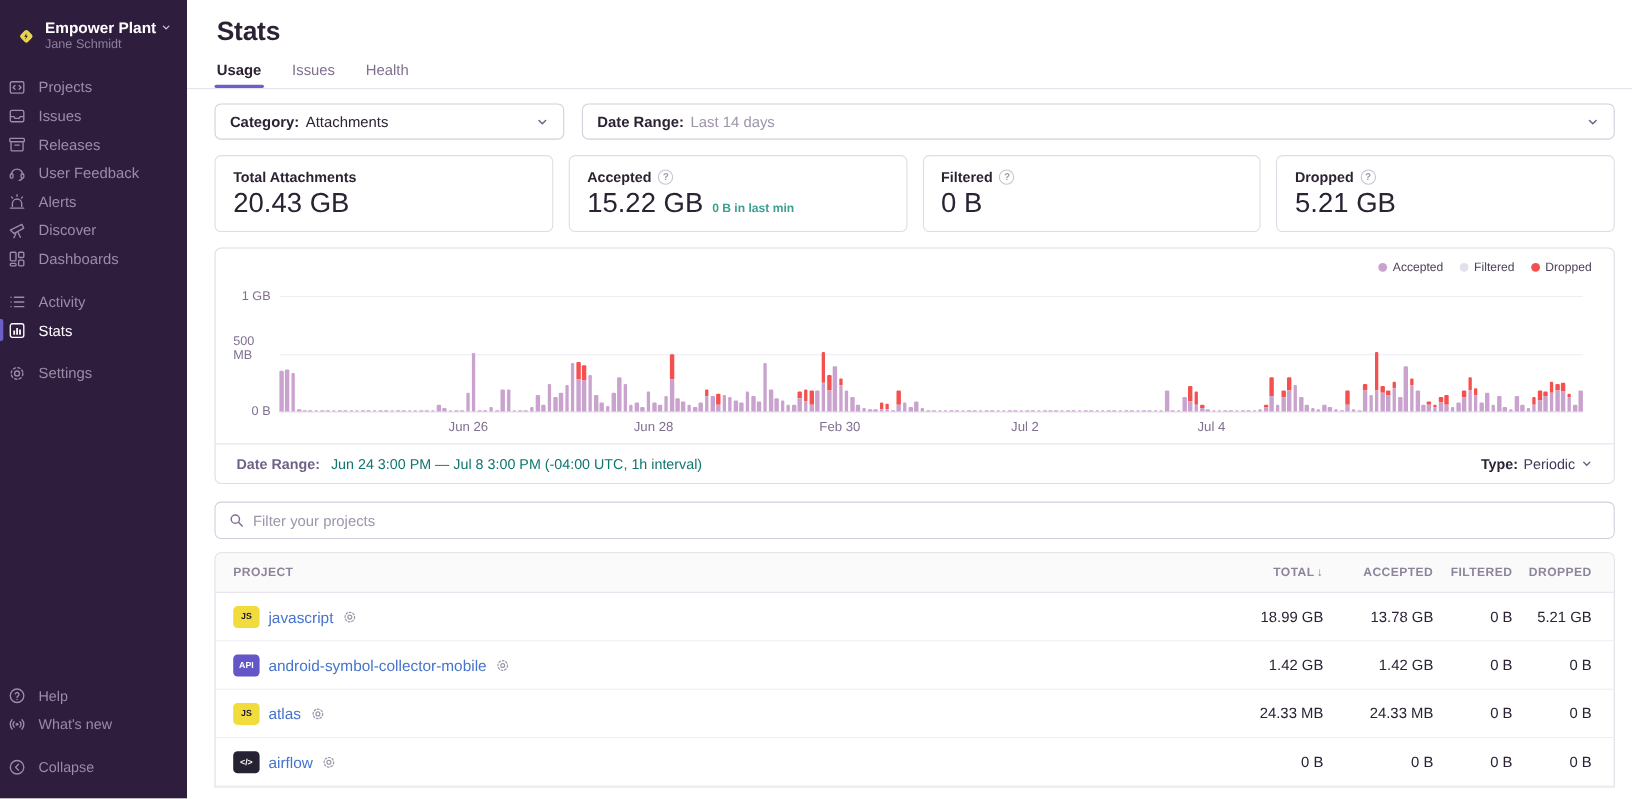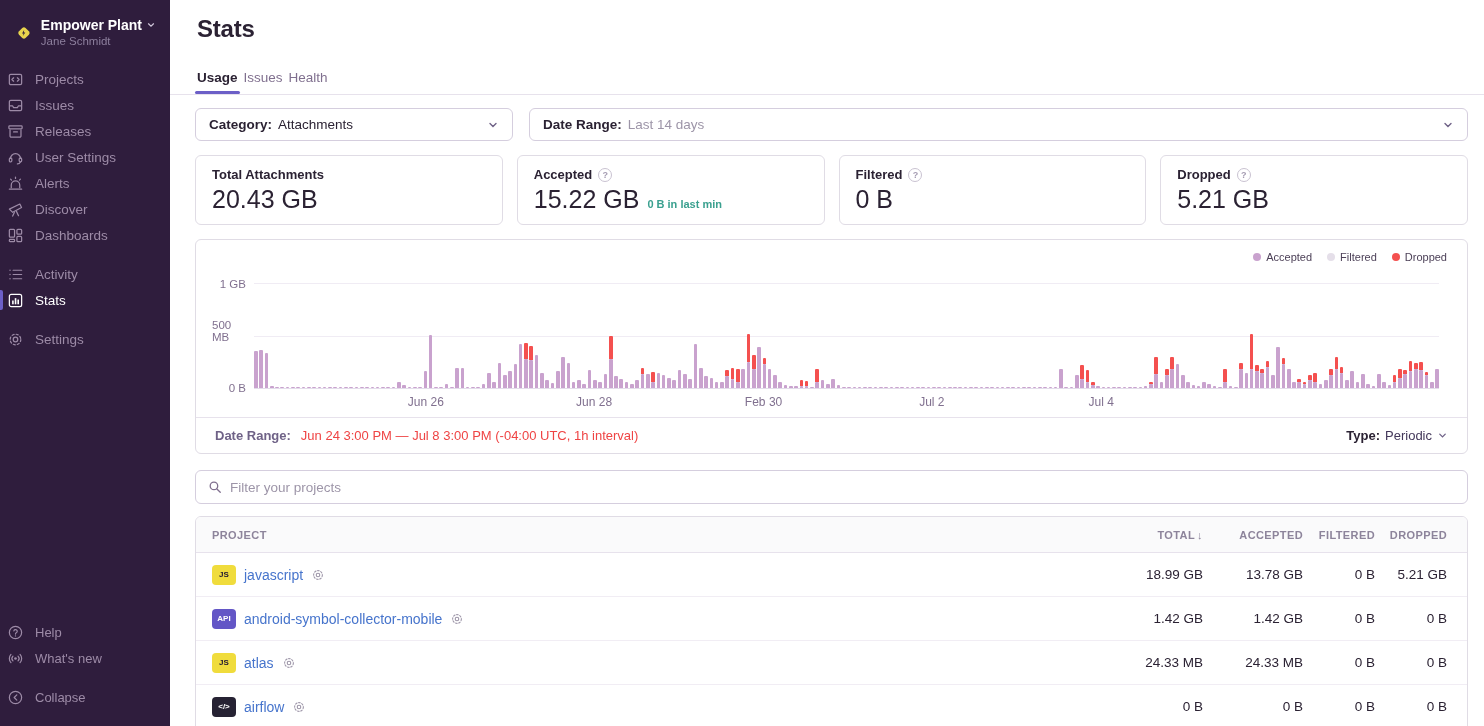--- a/index.html
+++ b/index.html
@@ -19,21 +19,21 @@
   .nav-gap { height:13px; }
   .sidebar-spacer { flex:1; }
   .nav-item svg { flex:0 0 auto; }
   .sb-footer .nav-item { font-size:13px; }
   .footer-gap { height:13px; }
 
   
   main { flex:1; display:flex; flex-direction:column; min-width:0; background:#fff; }
   .page-header { padding:15px 16px 0 27px; border-bottom:1px solid #e7e2ec; }
   .page-title { font-size:24px; font-weight:700; color:#2b2233; letter-spacing:-0.2px; }
-  .tabs { display:flex; gap:6px; margin-top:27px; }
+  .tabs { display:flex; gap:28px; margin-top:13px; }
   .tab { font-size:13.5px; color:#80708f; padding-bottom:9px; cursor:pointer; position:relative; }
   .tab.active { color:#2b2233; font-weight:700; }
   .tab.active::after { content:""; position:absolute; left:-2px; right:-2px; bottom:0; height:3px; border-radius:2px; background:#6c5fc7; }
 
   .content { padding:13px 16px 0 25px; }
 
   .filter-row { display:flex; gap:16px; }
   .select { height:33px; border:1px solid #d5cede; border-radius:6px; display:flex; align-items:center; justify-content:space-between; padding:0 13px; font-size:13.5px; background:#fff; cursor:pointer; }
   .select-left { display:flex; align-items:center; gap:6px; }
   .select .lab { font-weight:700; color:#2b2233; }
@@ -62,21 +62,21 @@
   .gridline { position:absolute; left:0; right:0; height:1px; background:#f0ecf4; }
   .baseline { position:absolute; left:0; right:0; bottom:0; height:1px; background:#e3dcea; }
   .bars { position:absolute; left:0; right:0; top:0; bottom:1px; display:flex; align-items:flex-end; }
   .bar-slot { flex:1; display:flex; flex-direction:column; justify-content:flex-end; margin-right:1.7px; }
   .seg { width:100%; border-radius:1px 1px 0 0; }
   .x-axis { position:relative; height:24px; margin:2px 28px 2px 58px; font-size:12px; color:#80708f; }
   .x-tick { position:absolute; top:4px; transform:translateX(-50%); white-space:nowrap; }
   .chart-footer { border-top:1px solid #e7e2ec; display:flex; justify-content:space-between; align-items:center; padding:10px 19px; font-size:13px; }
   .cf-left { display:flex; align-items:baseline; gap:10px; }
   .cf-label { font-weight:700; color:#6f6287; }
-  .cf-value { color:#ef4444; }
+  .cf-value { color:#0f766e; }
   .cf-type { display:flex; align-items:center; gap:5px; cursor:pointer; color:#43375a; }
   .cf-type .lab { font-weight:700; color:#2b2233; }
 
   
   .search-panel { margin-top:16px; height:34px; border:1px solid #d5cede; border-radius:6px; display:flex; align-items:center; padding:0 12px; gap:8px; background:#fff; }
   .search-panel input { border:none; outline:none; font-size:13.5px; flex:1; color:#7f1d1d; font-family:"Liberation Sans",sans-serif; background:transparent; }
   .search-panel input::placeholder { color:#9d95a8; }
   .search-ico { color:#80708f; }
 
   
@@ -138,21 +138,21 @@
           </svg>
         <span>Releases</span>
       </div>
       <div class="nav-item">
         <svg width="17" height="17" viewBox="0 0 18 18" fill="none" stroke="currentColor" stroke-width="1.3">
             <path d="M3.5 10.5a5.5 5.5 0 0 1 11 0"></path>
             <rect x="2.5" y="9.5" width="2.6" height="4.2" rx="1.2"></rect>
             <rect x="12.9" y="9.5" width="2.6" height="4.2" rx="1.2"></rect>
             <path d="M14.2 13.7a3.4 3.4 0 0 1-3.2 2.1" stroke-linecap="round"></path>
           </svg>
-        <span>User Settings</span>
+        <span>User Feedback</span>
       </div>
       <div class="nav-item">
         <svg width="17" height="17" viewBox="0 0 18 18" fill="none" stroke="currentColor" stroke-width="1.3">
             <path d="M4.5 14v-3.2a4.5 4.5 0 0 1 9 0V14" stroke-linejoin="round"></path>
             <path d="M2.5 15h13" stroke-linecap="round"></path>
             <path d="M9 2.2v1.4M3.8 4.4l1 1M14.2 4.4l-1 1" stroke-linecap="round"></path>
           </svg>
         <span>Alerts</span>
       </div>
       <div class="nav-item">

